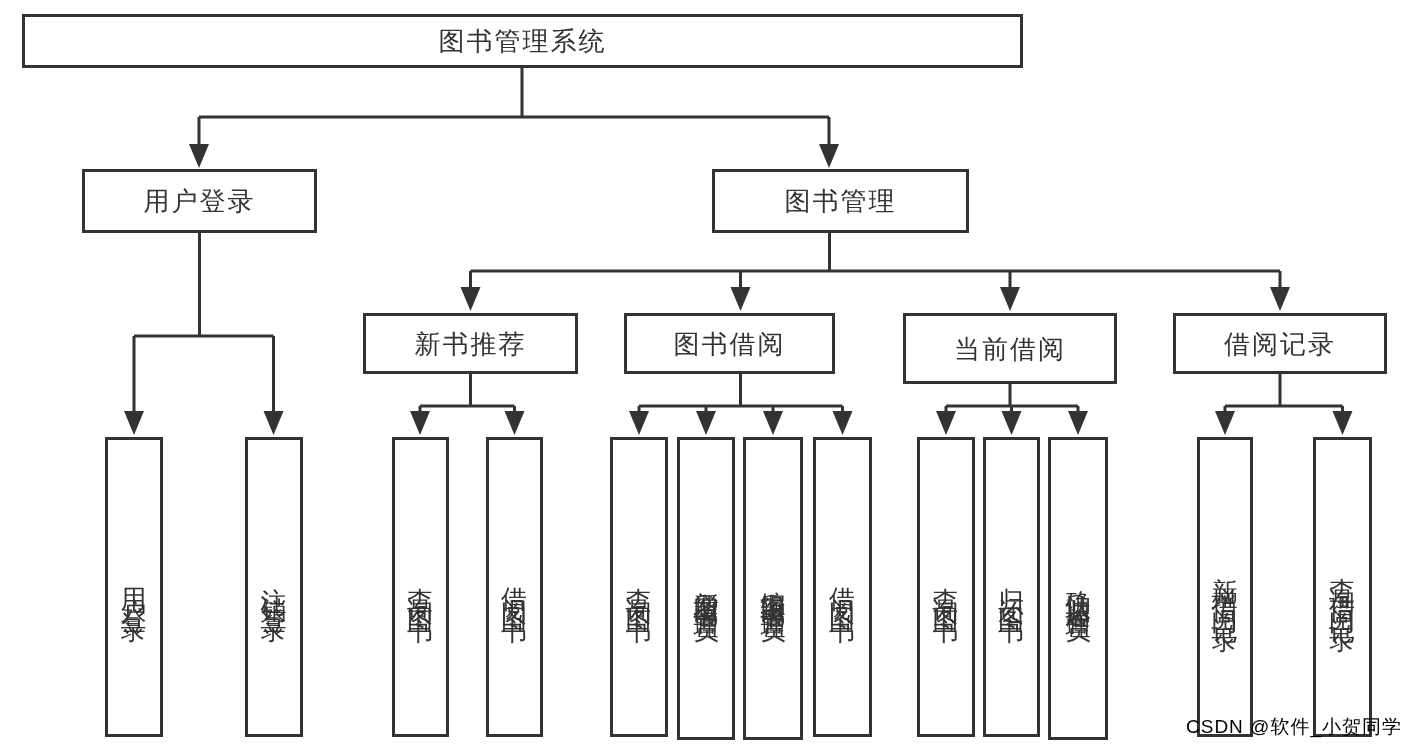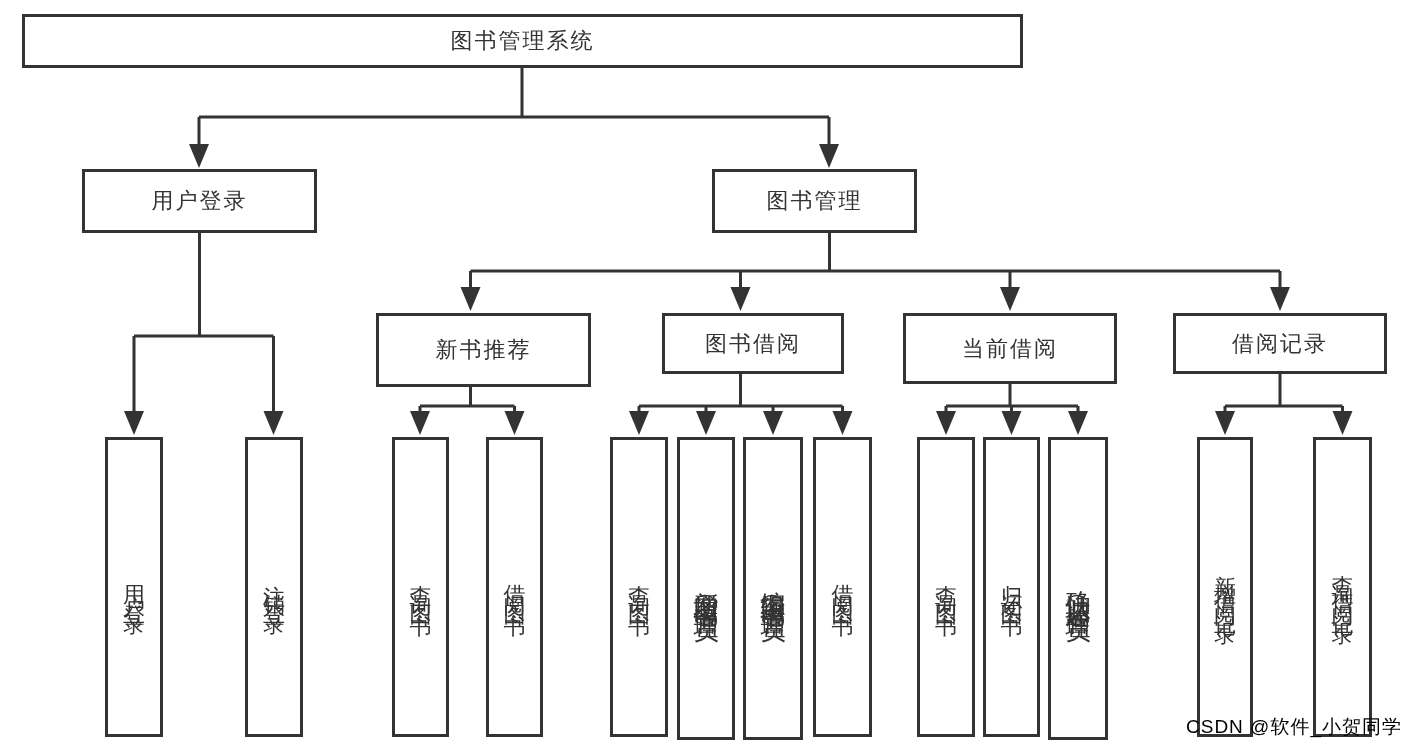--- a/index.html
+++ b/index.html
@@ -22,21 +22,21 @@
     box-sizing: border-box;
     border: 3px solid #333333;
     background: #ffffff;
     display: flex;
     align-items: center;
     justify-content: center;
     color: #333333;
     z-index: 1;
   }
   .node .lbl {
-    font-size: 22px;
+    font-size: 26px;
     letter-spacing: 2px;
     white-space: nowrap;
     line-height: 1;
   }
   .node.v .lbl {
     writing-mode: vertical-rl;
     text-orientation: mixed;
     letter-spacing: 10px;
     line-height: 1;
   }
@@ -93,28 +93,28 @@
     </g>
   </svg>
 
   <div class="node" style="left:22px;top:14px;width:1001px;height:54px">
     <span class="lbl">图书管理系统</span>
   </div>
 
   <div class="node" style="left:82px;top:169px;width:235px;height:64px">
     <span class="lbl">用户登录</span>
   </div>
-  <div class="node" style="left:712px;top:169px;width:205px;height:64px">
+  <div class="node" style="left:712px;top:169px;width:257px;height:64px">
     <span class="lbl">图书管理</span>
   </div>
 
-  <div class="node" style="left:376px;top:313px;width:215px;height:74px">
+  <div class="node" style="left:363px;top:313px;width:215px;height:61px">
     <span class="lbl">新书推荐</span>
   </div>
-  <div class="node" style="left:662px;top:313px;width:182px;height:61px">
+  <div class="node" style="left:624px;top:313px;width:211px;height:61px">
     <span class="lbl">图书借阅</span>
   </div>
   <div class="node" style="left:903px;top:313px;width:214px;height:71px">
     <span class="lbl">当前借阅</span>
   </div>
   <div class="node" style="left:1173px;top:313px;width:214px;height:61px">
     <span class="lbl">借阅记录</span>
   </div>
 
   <div class="node v" style="left:105px;top:437px;width:58px;height:300px">

